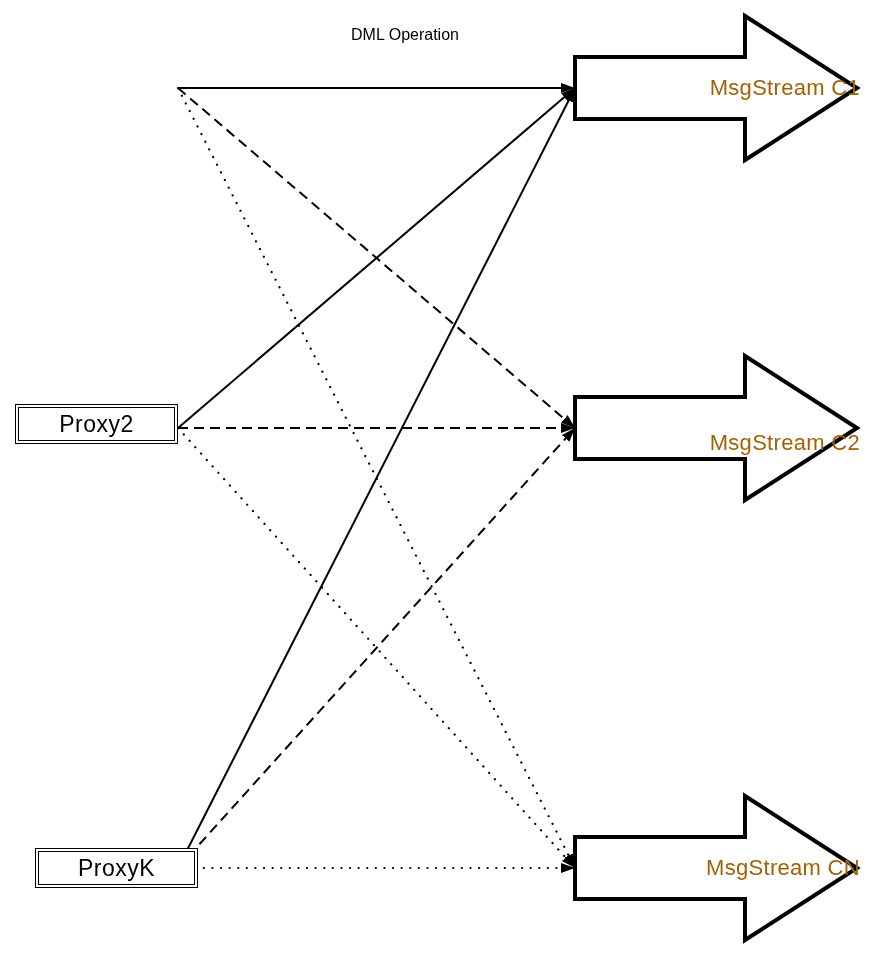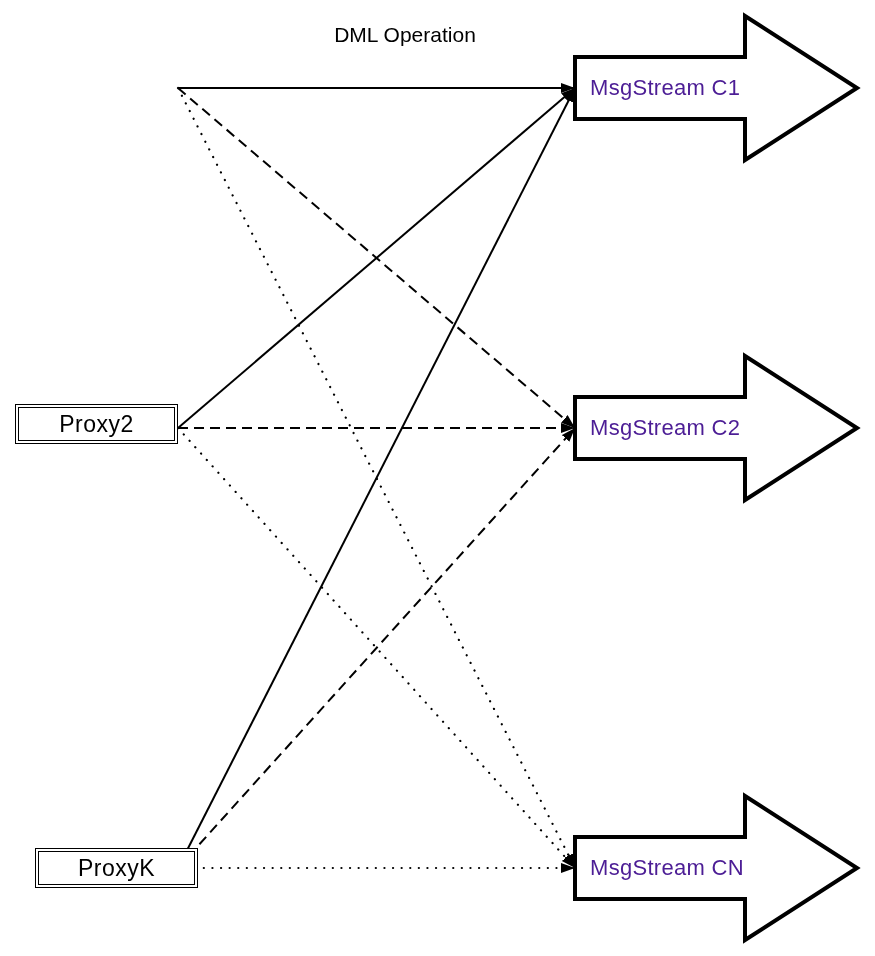--- a/index.html
+++ b/index.html
@@ -42,36 +42,36 @@
     color: #000000;
     letter-spacing: 0.5px;
   }
   
   .stream-label {
     position: absolute;
     left: 590px;
     width: 270px;
     height: 28px;
     line-height: 28px;
-    text-align: left;
+    text-align: right;
     font-size: 22px;
-    color: #4c1d95;
+    color: #a16207;
     letter-spacing: 0.3px;
   }
   .stream-label.s1 { top: 74px; }
-  .stream-label.s2 { top: 414px; }
+  .stream-label.s2 { top: 429px; }
   .stream-label.sn { top: 854px; }
   
   .annotation {
     position: absolute;
     left: 255px;
     top: 21px;
     width: 300px;
     text-align: center;
-    font-size: 21px;
+    font-size: 16px;
     line-height: 28px;
     color: #000000;
   }
   
   .block-arrow {
     fill: #ffffff;
     stroke: #000000;
     stroke-width: 4;
     stroke-linejoin: miter;
   }

